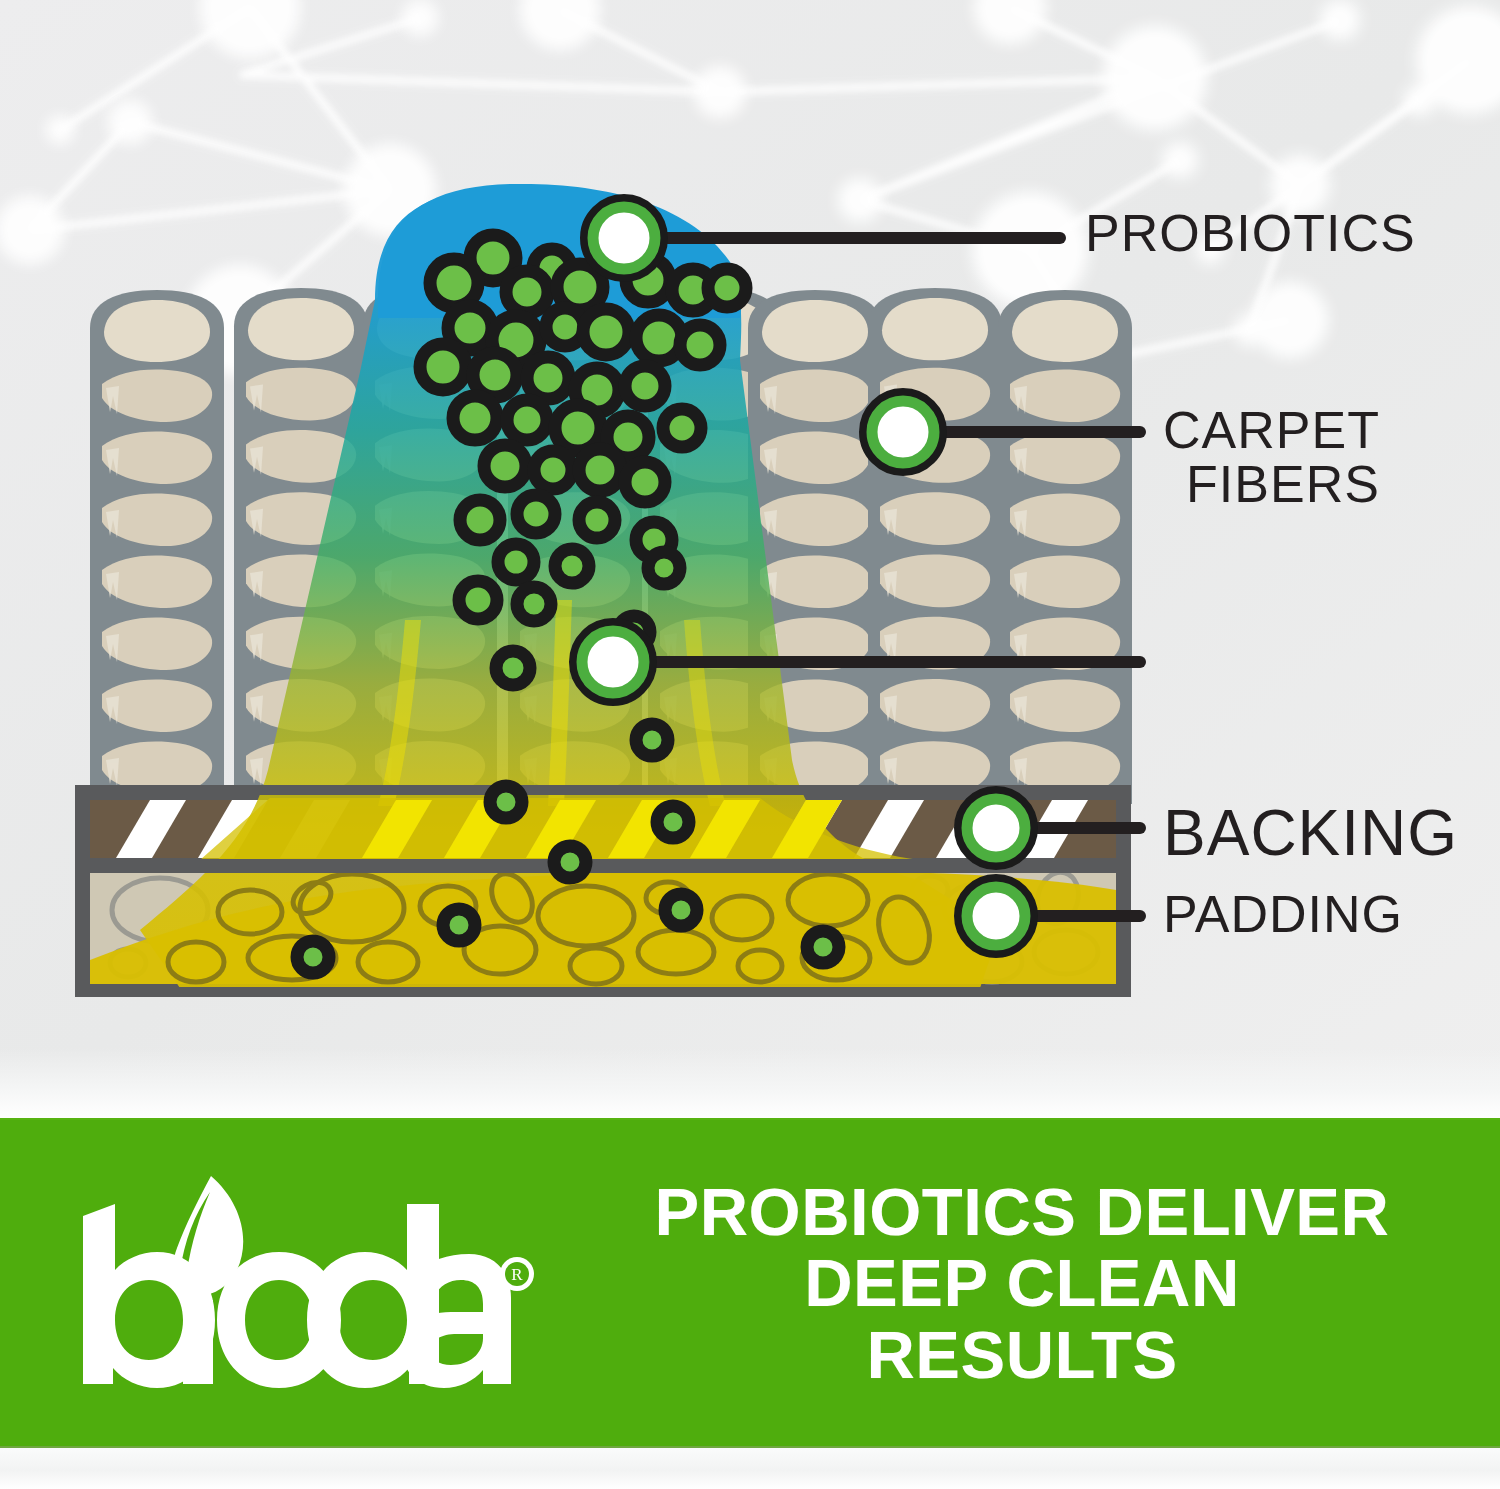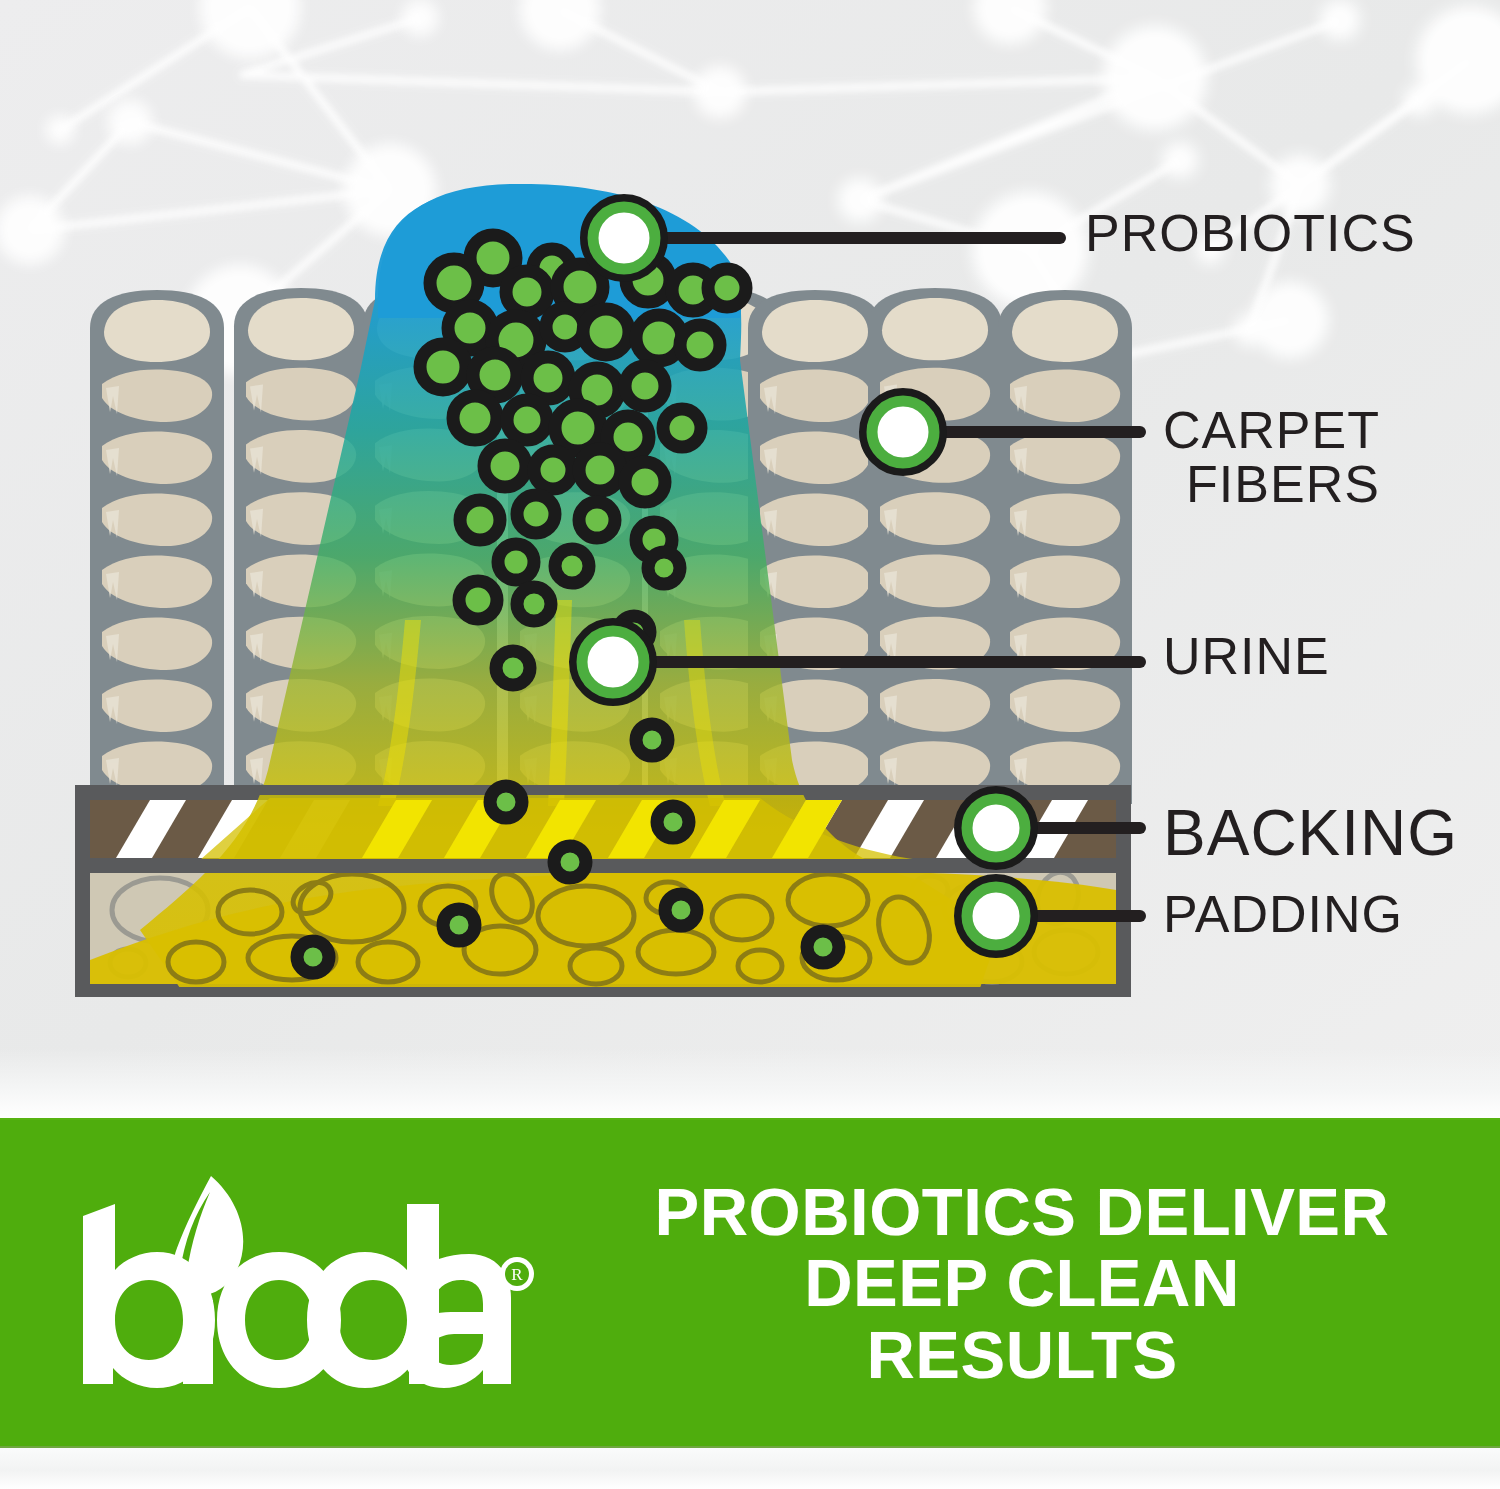--- a/index.html
+++ b/index.html
@@ -391,21 +391,20 @@
           <circle cx="996" cy="916" r="36" fill="#ffffff" stroke="#1b1b1b" stroke-width="12"></circle>
           <circle cx="996" cy="916" r="29" fill="none" stroke="#4cae3f" stroke-width="11"></circle>
           <circle cx="996" cy="916" r="22" fill="#ffffff"></circle>
         </g>
       </g>
     </svg>
 
     <div class="callout-label" id="label-probiotics">PROBIOTICS</div>
     <div class="callout-label" id="label-carpet">CARPET
 FIBERS</div>
-    <div class="callout-label" id="label-urine">URINE</div>
     <div class="callout-label" id="label-backing">BACKING</div>
     <div class="callout-label" id="label-padding">PADDING</div>
 
     <div id="panel-shadow"></div>
   </div>
 
   <div id="banner">
     <div id="banner-top-edge"></div>
 
     <div id="logo-block">

